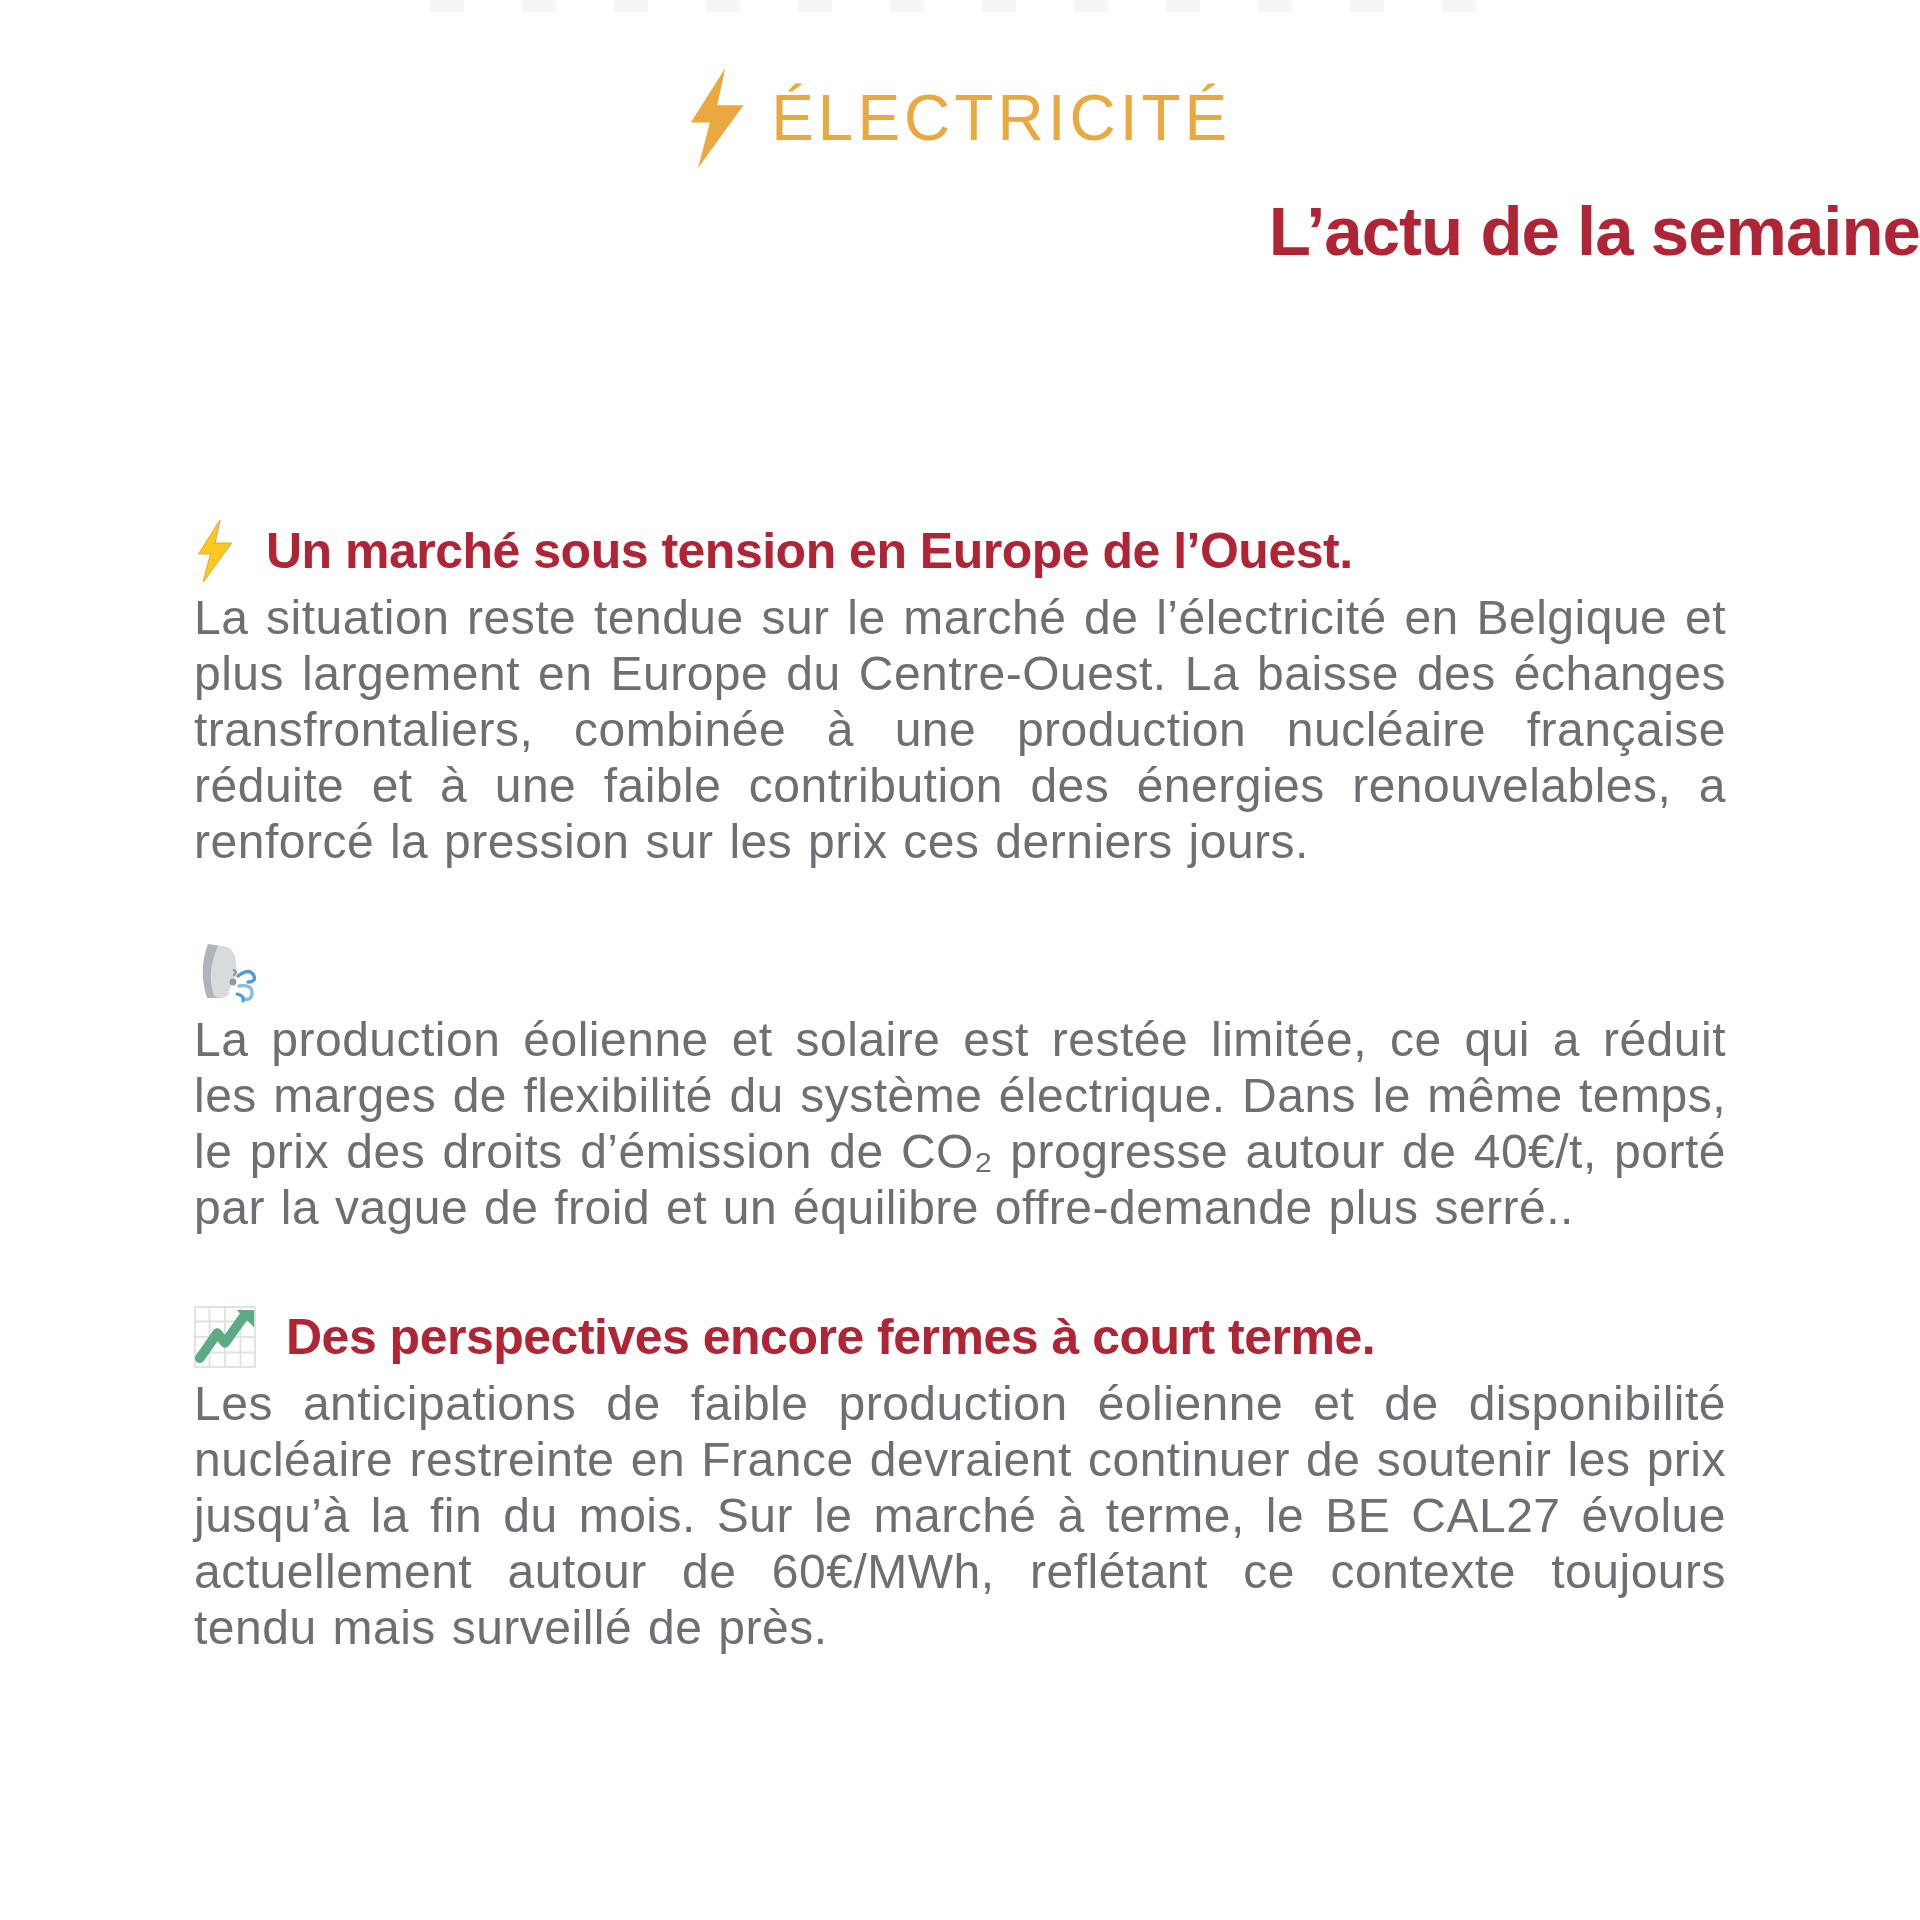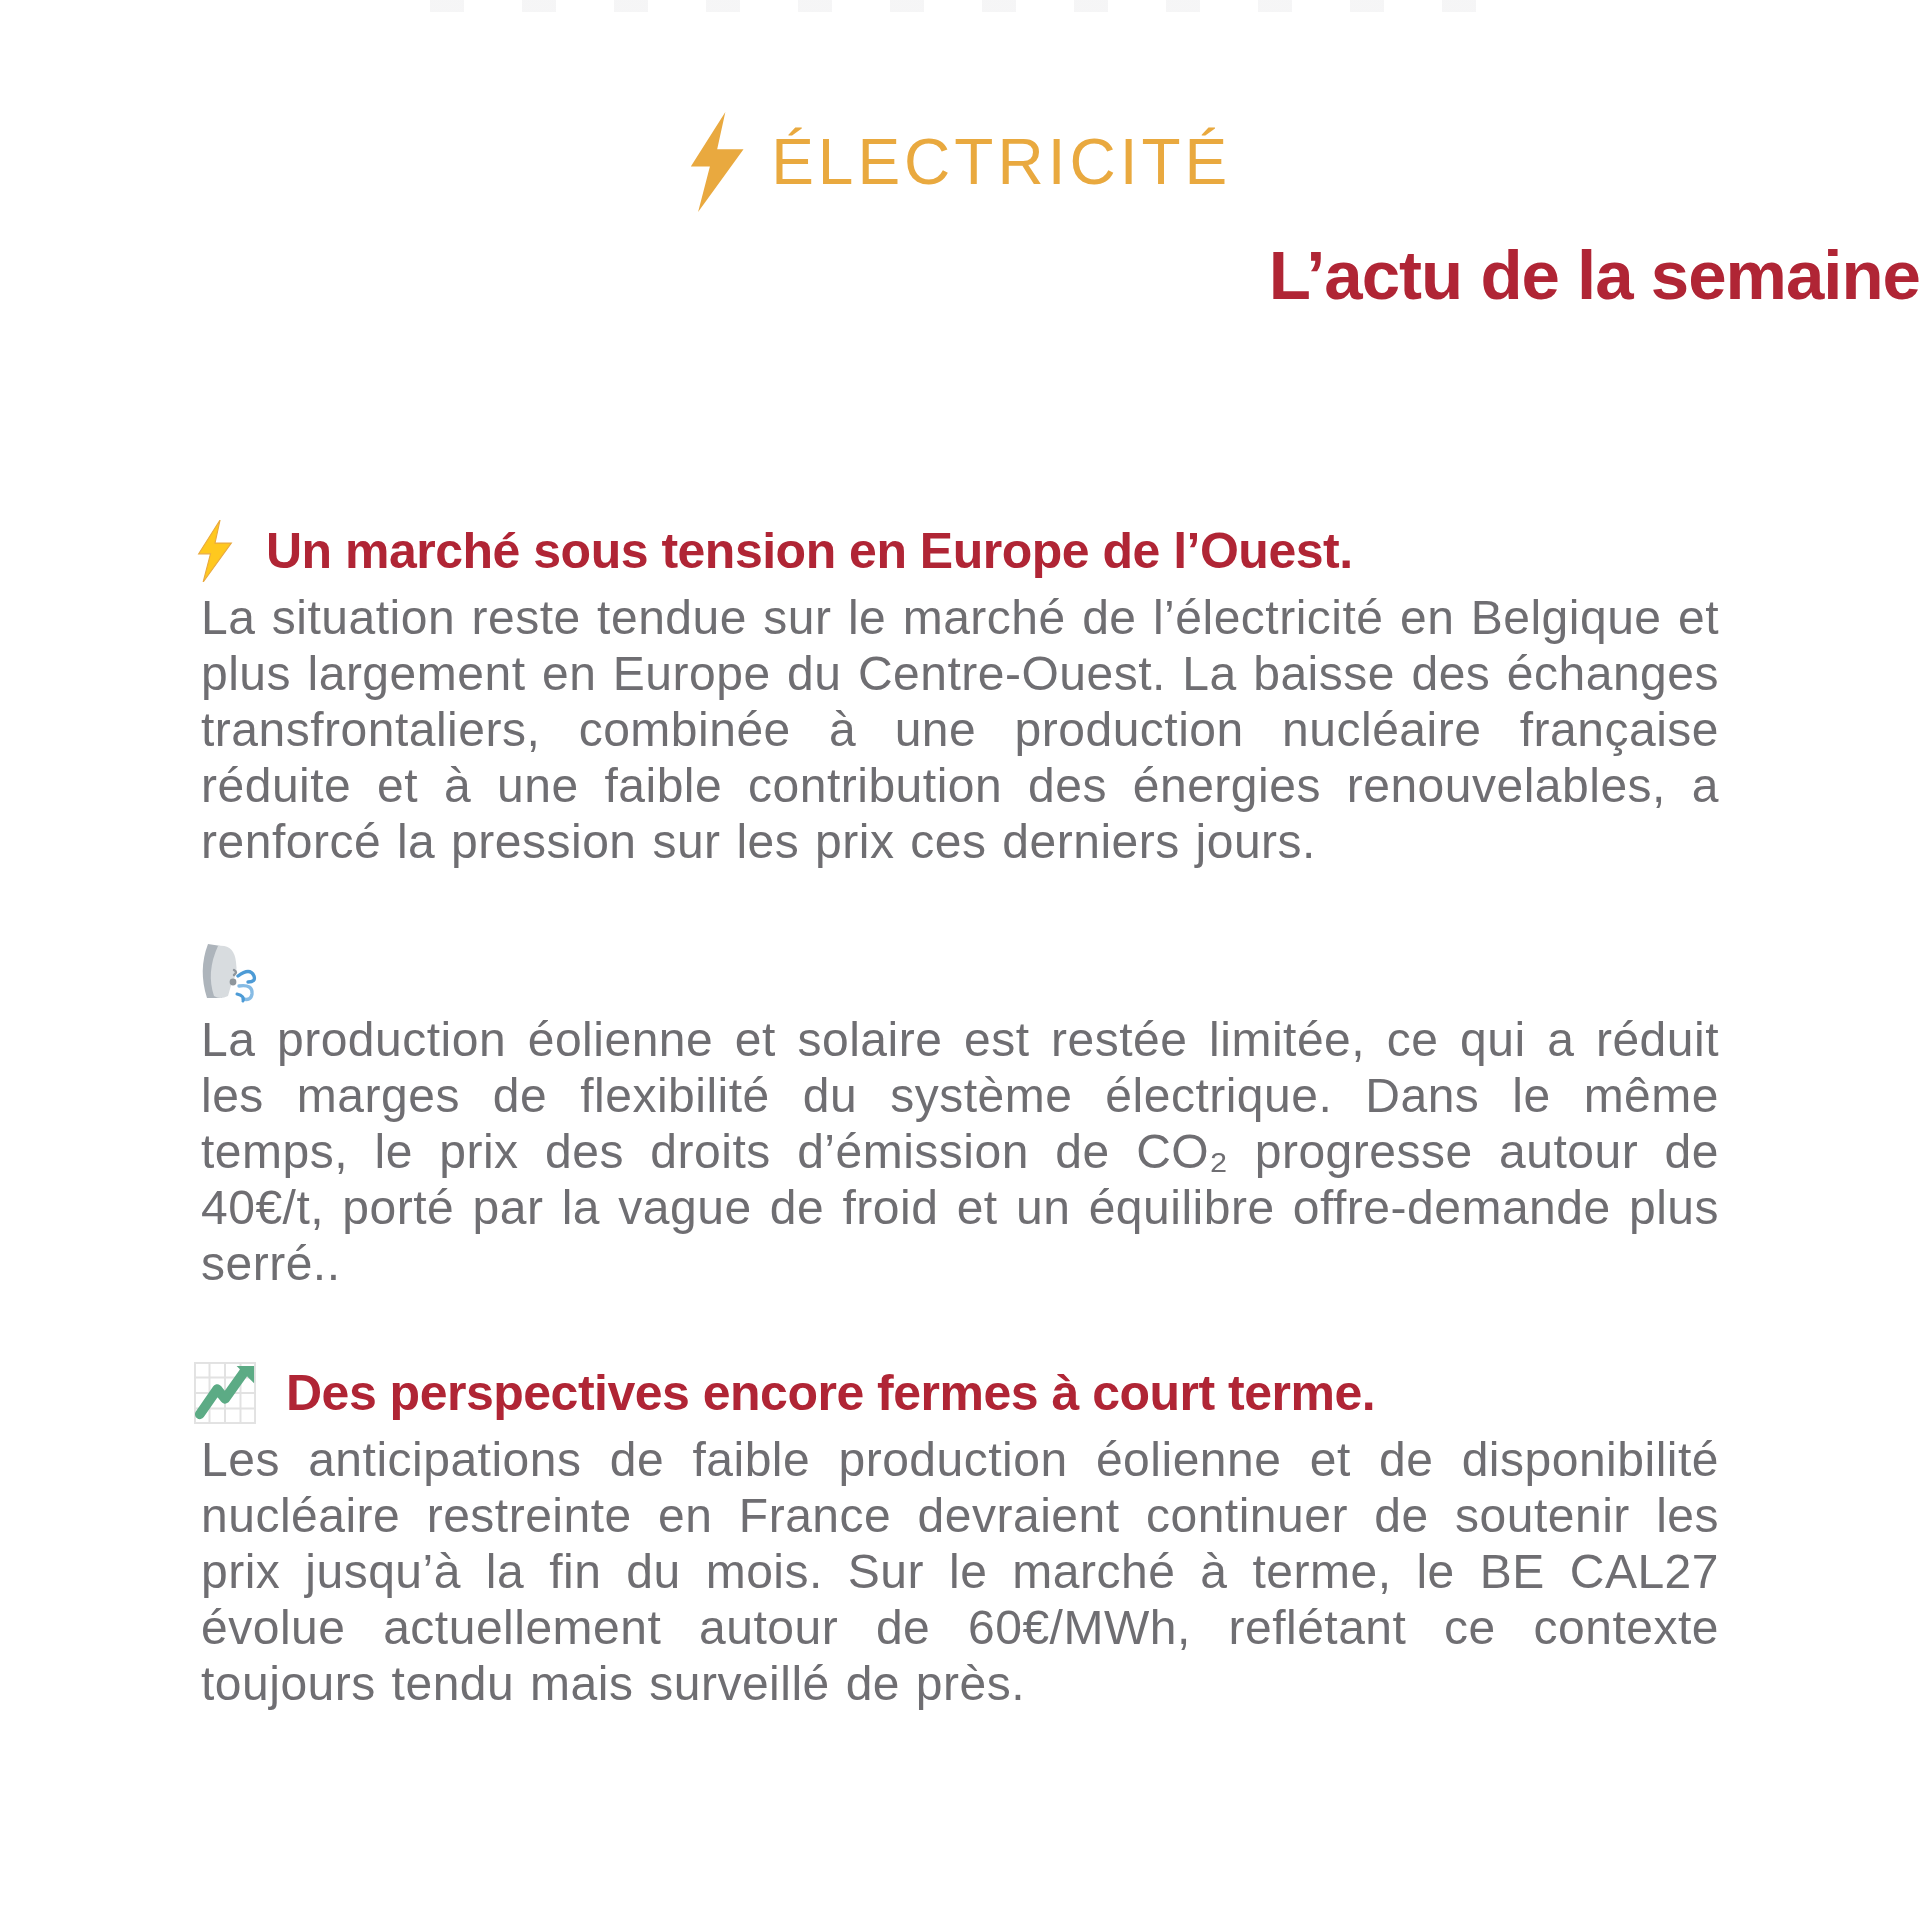--- a/index.html
+++ b/index.html
@@ -21,21 +21,21 @@
     top: 0;
     left: 430px;
     width: 1050px;
     height: 12px;
     background: repeating-linear-gradient(90deg,
       #f3f3f4 0px, #f3f3f4 34px,
       transparent 34px, transparent 92px);
     opacity: 0.8;
   }
   .header {
-    padding-top: 112px;
+    padding-top: 68px;
     text-align: center;
   }
   .kicker-row {
     display: inline-flex;
     align-items: center;
     gap: 26px;
   }
   .kicker-bolt svg {
     display: block;
     height: 100px;
@@ -70,21 +70,21 @@
     margin: 0 0 8px 0;
     font-size: 50px;
     font-weight: bold;
     letter-spacing: -0.5px;
     color: #B02535;
     white-space: nowrap;
   }
   .section-heading .icon { flex: 0 0 auto; display: inline-flex; }
   .section-heading .icon svg { display: block; }
   .section-body {
-    margin: 7px;
+    margin: 0;
     font-size: 48px;
     line-height: 56px;
     letter-spacing: 0.5px;
     word-spacing: 2px;
     color: #6F6E72;
     text-align: justify;
   }
 </style>
 </head>
 <body>

